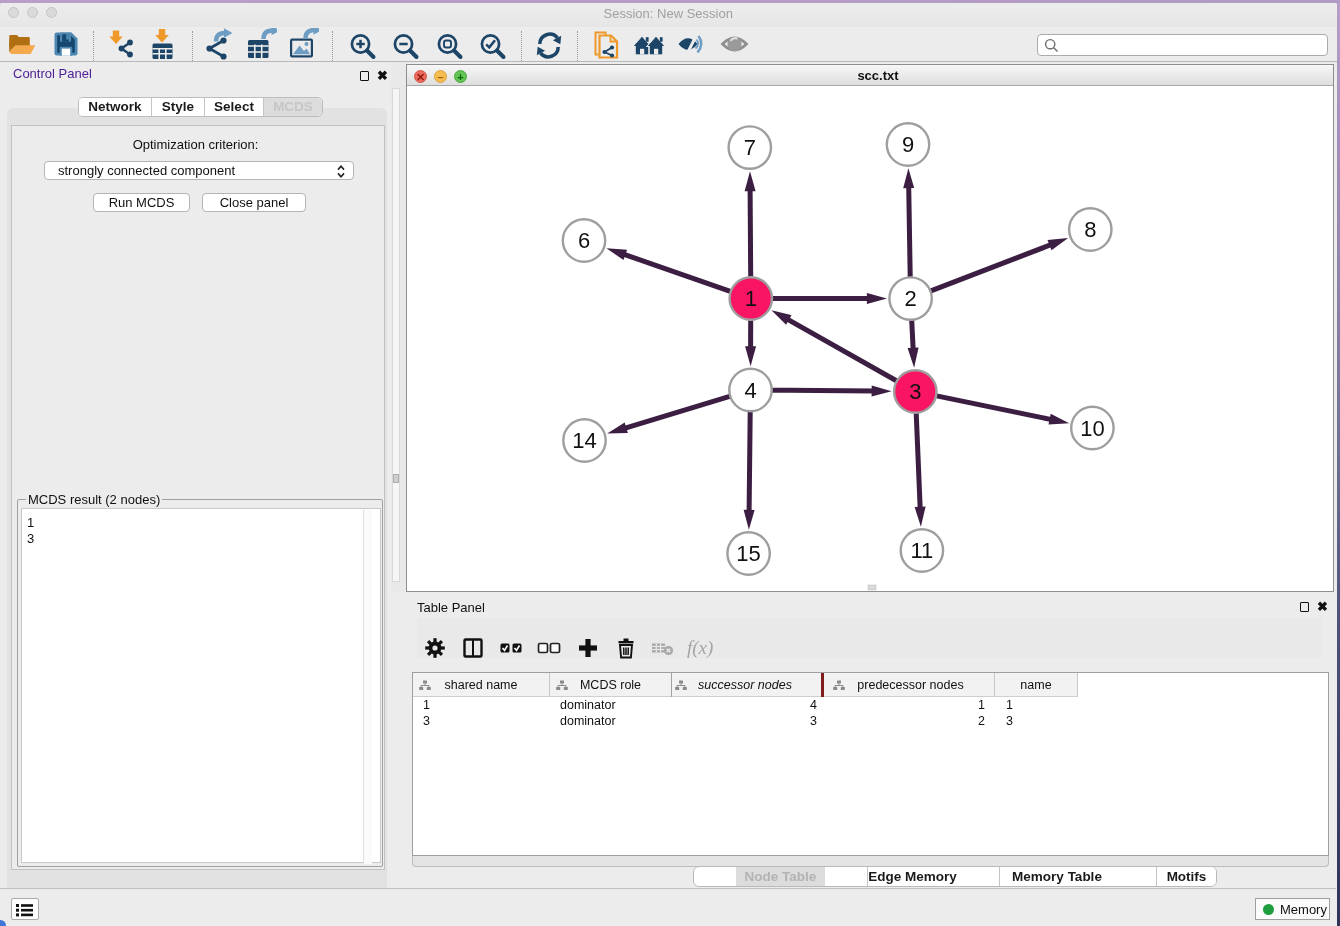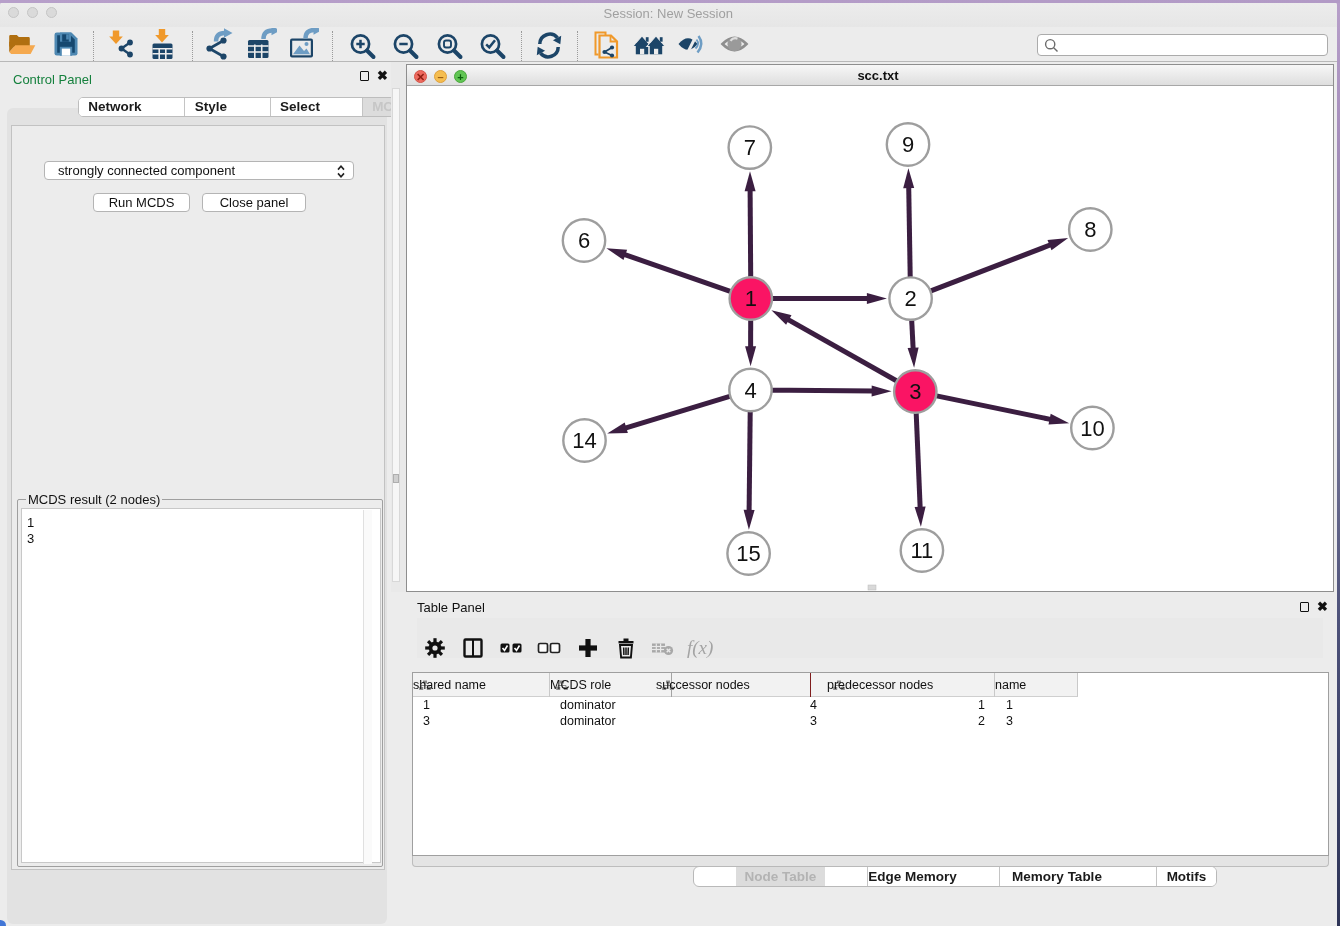--- a/index.html
+++ b/index.html
@@ -19,25 +19,25 @@
 
 #toolbar { position:absolute; left:0; top:27px; width:100%; height:35px;
   background:#ececec; border-bottom:1px solid #b8b8b8; }
 .tbi { position:absolute; top:1px; width:32px; height:32px; }
 .tbsep { position:absolute; top:4px; height:30px; width:0;
   border-left:1px dotted #9a9a9a; }
 #searchbox { position:absolute; left:1037px; top:7px; width:291px; height:22px;
   background:#fff; border:1px solid #ababab; border-radius:4px; }
 
 #cpanel { position:absolute; left:0; top:62px; width:391px; height:826px; background:#ececec; }
-#cp-title { position:absolute; left:13px; top:10px; font-size:13px; color:#15803d; }
+#cp-title { position:absolute; left:13px; top:4px; font-size:13px; color:#4c1d95; }
 .wbtn-sq { position:absolute; width:9px; height:10px; border:1.5px solid #111; border-radius:1px; }
 .wbtn-x { position:absolute; font-size:13px; font-weight:bold; color:#111; line-height:10px; }
 #cp-tabs { position:absolute; left:78px; top:35px; height:20px; display:flex;
-  border:1px solid #bdbdbd; border-radius:5px; overflow:hidden; background:#fff;gap:33px; }
+  border:1px solid #bdbdbd; border-radius:5px; overflow:hidden; background:#fff; }
 #cp-tabs .tab { font-size:13.5px; font-weight:bold; color:#1a1a1a; text-align:center; line-height:18px; background:#fff; }
 #cp-tabs .tab + .tab { border-left:1px solid #c4c4c4; }
 #cp-tabs .tab.dis { background:#dcdcdc; color:#c6c6c6; }
 #cp-outer { position:absolute; left:7px; top:46px; width:380px; height:816px;
   background:#e2e2e2; border-radius:6px; }
 #cp-inner { position:absolute; left:11px; top:63px; width:374px; height:745px;
   background:#ececec; border:1px solid #c2c2c2; }
 #opt-label { position:absolute; left:0; top:75px; width:391px; text-align:center; font-size:13px; color:#111; }
 #opt-select { position:absolute; left:44px; top:99px; width:310px; height:19px;
   background:#fff; border:1px solid #b4b4b4; border-radius:4px; font-size:13px; color:#111;
@@ -70,21 +70,21 @@
 
 #tpanel { position:absolute; left:406px; top:594px; width:929px; height:294px; background:#ececec; }
 #tp-title { position:absolute; left:11px; top:6px; font-size:13px; color:#111; }
 #tp-toolbar { position:absolute; left:11px; top:24px; width:906px; height:40px; background:#e9e9e9; }
 .tpi { position:absolute; top:18px; width:24px; height:24px; }
 #tbl { position:absolute; left:6px; top:78px; width:917px; height:184px; background:#fff;
   border:1px solid #9f9f9f; }
 #tbl-head { position:absolute; left:0; top:0; width:665px; height:24px; background:#f2f2f2;
   border-bottom:1px solid #cfcfcf; border-right:1px solid #c9c9c9; font-size:12.5px; color:#111; }
 .th { position:absolute; top:0; height:24px; border-right:1px solid #c9c9c9; }
-.th .lbl { position:absolute; top:5px; left:0; width:100%; }
+.th .lbl { position:absolute; top:5px; left:0; width:100%; text-align:center; }
 .trow { position:absolute; left:0; width:100%; height:16px; font-size:12.5px; color:#111; }
 .td { position:absolute; top:1px; }
 #tp-grayband { position:absolute; left:6px; top:262px; width:917px; height:11px;
   background:#e4e4e4; border:1px solid #bdbdbd; border-top:none; border-radius:0 0 4px 4px; }
 #tp-tabs { position:absolute; left:287px; top:272px; height:21px; display:flex;
   border:1px solid #b9b9b9; border-radius:6px; overflow:hidden; background:#fff; }
 #tp-tabs .tab { font-size:13.5px; font-weight:bold; color:#1a1a1a; text-align:center;
   line-height:19px; background:#fff;margin-left:42px; }
 #tp-tabs .tab + .tab { border-left:1px solid #c4c4c4; }
 #tp-tabs .tab.dis { background:#dcdcdc; color:#b3b3b3; font-weight:bold; }
@@ -256,20 +256,21 @@
     <div class="wbtn-sq" style="left:360px; top:9px;"></div>
     <div class="wbtn-x" style="left:377px; top:9px;">✖</div>
     <div id="cp-outer"></div>
     <div id="cp-inner"></div>
     <div id="cp-tabs">
       <div class="tab" style="width:72px;">Network</div>
       <div class="tab" style="width:53px;">Style</div>
       <div class="tab" style="width:59px;">Select</div>
       <div class="tab dis" style="width:59px;">MCDS</div>
     </div>
+    <div id="opt-label">Optimization criterion:</div>
     <div id="opt-select">strongly connected component<svg width="8" height="13" viewBox="0 0 8 13" style="position:absolute; right:8px; top:3px;">
           <polyline points="1,4.6 4,1.2 7,4.6" fill="none" stroke="#222" stroke-width="1.6"></polyline>
           <polyline points="1,8.4 4,11.8 7,8.4" fill="none" stroke="#222" stroke-width="1.6"></polyline>
         </svg></div>
     <div class="btn" style="left:93px; width:97px;">Run MCDS</div>
     <div class="btn" style="left:202px; width:104px;">Close panel</div>
     <div id="fieldset">
       <div class="legend">MCDS result (2 nodes)</div>
       <div id="fs-white">1<br>3<div id="fs-scroll"></div></div>
     </div>
@@ -412,21 +413,21 @@
           </div>
 <div class="th" style="left:137px; width:122px; border-right:1px solid #a3a3a3;">
             <svg width="12" height="11" viewBox="0 0 12 11" style="position:absolute; left:6px; top:7px;">
               <path d="M6 3.5 V5.5 M2 7 V5.5 H10 V7" fill="none" stroke="#8a8a8a" stroke-width="1"></path>
               <rect x="4" y="0.5" width="4" height="3" fill="#8a8a8a"></rect>
               <rect x="0.2" y="7" width="4" height="3" fill="#8a8a8a"></rect>
               <rect x="7.8" y="7" width="4" height="3" fill="#8a8a8a"></rect>
             </svg>
             <div class="lbl">MCDS role</div>
           </div>
-<div class="th" style="left:243px; width:155px; border-right:1px solid #7f1d1d;">
+<div class="th" style="left:256px; width:155px; border-right:3px solid #7f1d1d;font-style:italic;">
             <svg width="12" height="11" viewBox="0 0 12 11" style="position:absolute; left:6px; top:7px;">
               <path d="M6 3.5 V5.5 M2 7 V5.5 H10 V7" fill="none" stroke="#8a8a8a" stroke-width="1"></path>
               <rect x="4" y="0.5" width="4" height="3" fill="#8a8a8a"></rect>
               <rect x="0.2" y="7" width="4" height="3" fill="#8a8a8a"></rect>
               <rect x="7.8" y="7" width="4" height="3" fill="#8a8a8a"></rect>
             </svg>
             <div class="lbl">successor nodes</div>
           </div>
 <div class="th" style="left:414px; width:168px; border-right:1px solid #c9c9c9;">
             <svg width="12" height="11" viewBox="0 0 12 11" style="position:absolute; left:6px; top:7px;">
@@ -457,14 +458,32 @@
         </div>
     </div>
     <div id="tp-grayband"></div>
     <div id="tp-tabs">
       <div class="tab dis" style="width:89px;">Node Table</div>
       <div class="tab" style="width:90px;">Edge Memory</div>
       <div class="tab" style="width:115px;">Memory Table</div>
       <div class="tab" style="width:60px;">Motifs</div>
     </div>
   </div>
+  <div id="statusbar">
+    <div id="list-btn">
+        <svg width="20" height="16" viewBox="0 0 20 16" style="position:absolute;left:3px;top:2.5px;">
+          <g fill="#111">
+            <rect x="1" y="2" width="3" height="3"></rect>
+            <rect x="1" y="6.7" width="3" height="3"></rect>
+            <rect x="1" y="11.4" width="3" height="3"></rect>
+            <rect x="6" y="2.2" width="12" height="2.6"></rect>
+            <rect x="6" y="6.9" width="12" height="2.6"></rect>
+            <rect x="6" y="11.6" width="12" height="2.6"></rect>
+          </g>
+        </svg>
+      </div>
+    <div id="mem-btn">
+        <div class="dot"></div>
+        <div class="t">Memory</div>
+      </div>
+  </div>
 </div>
 <div style="position:absolute;left:-5px;top:920px;width:11px;height:11px;border-radius:50%;background:#4176d6;z-index:70;"></div>
 
 </body></html>

